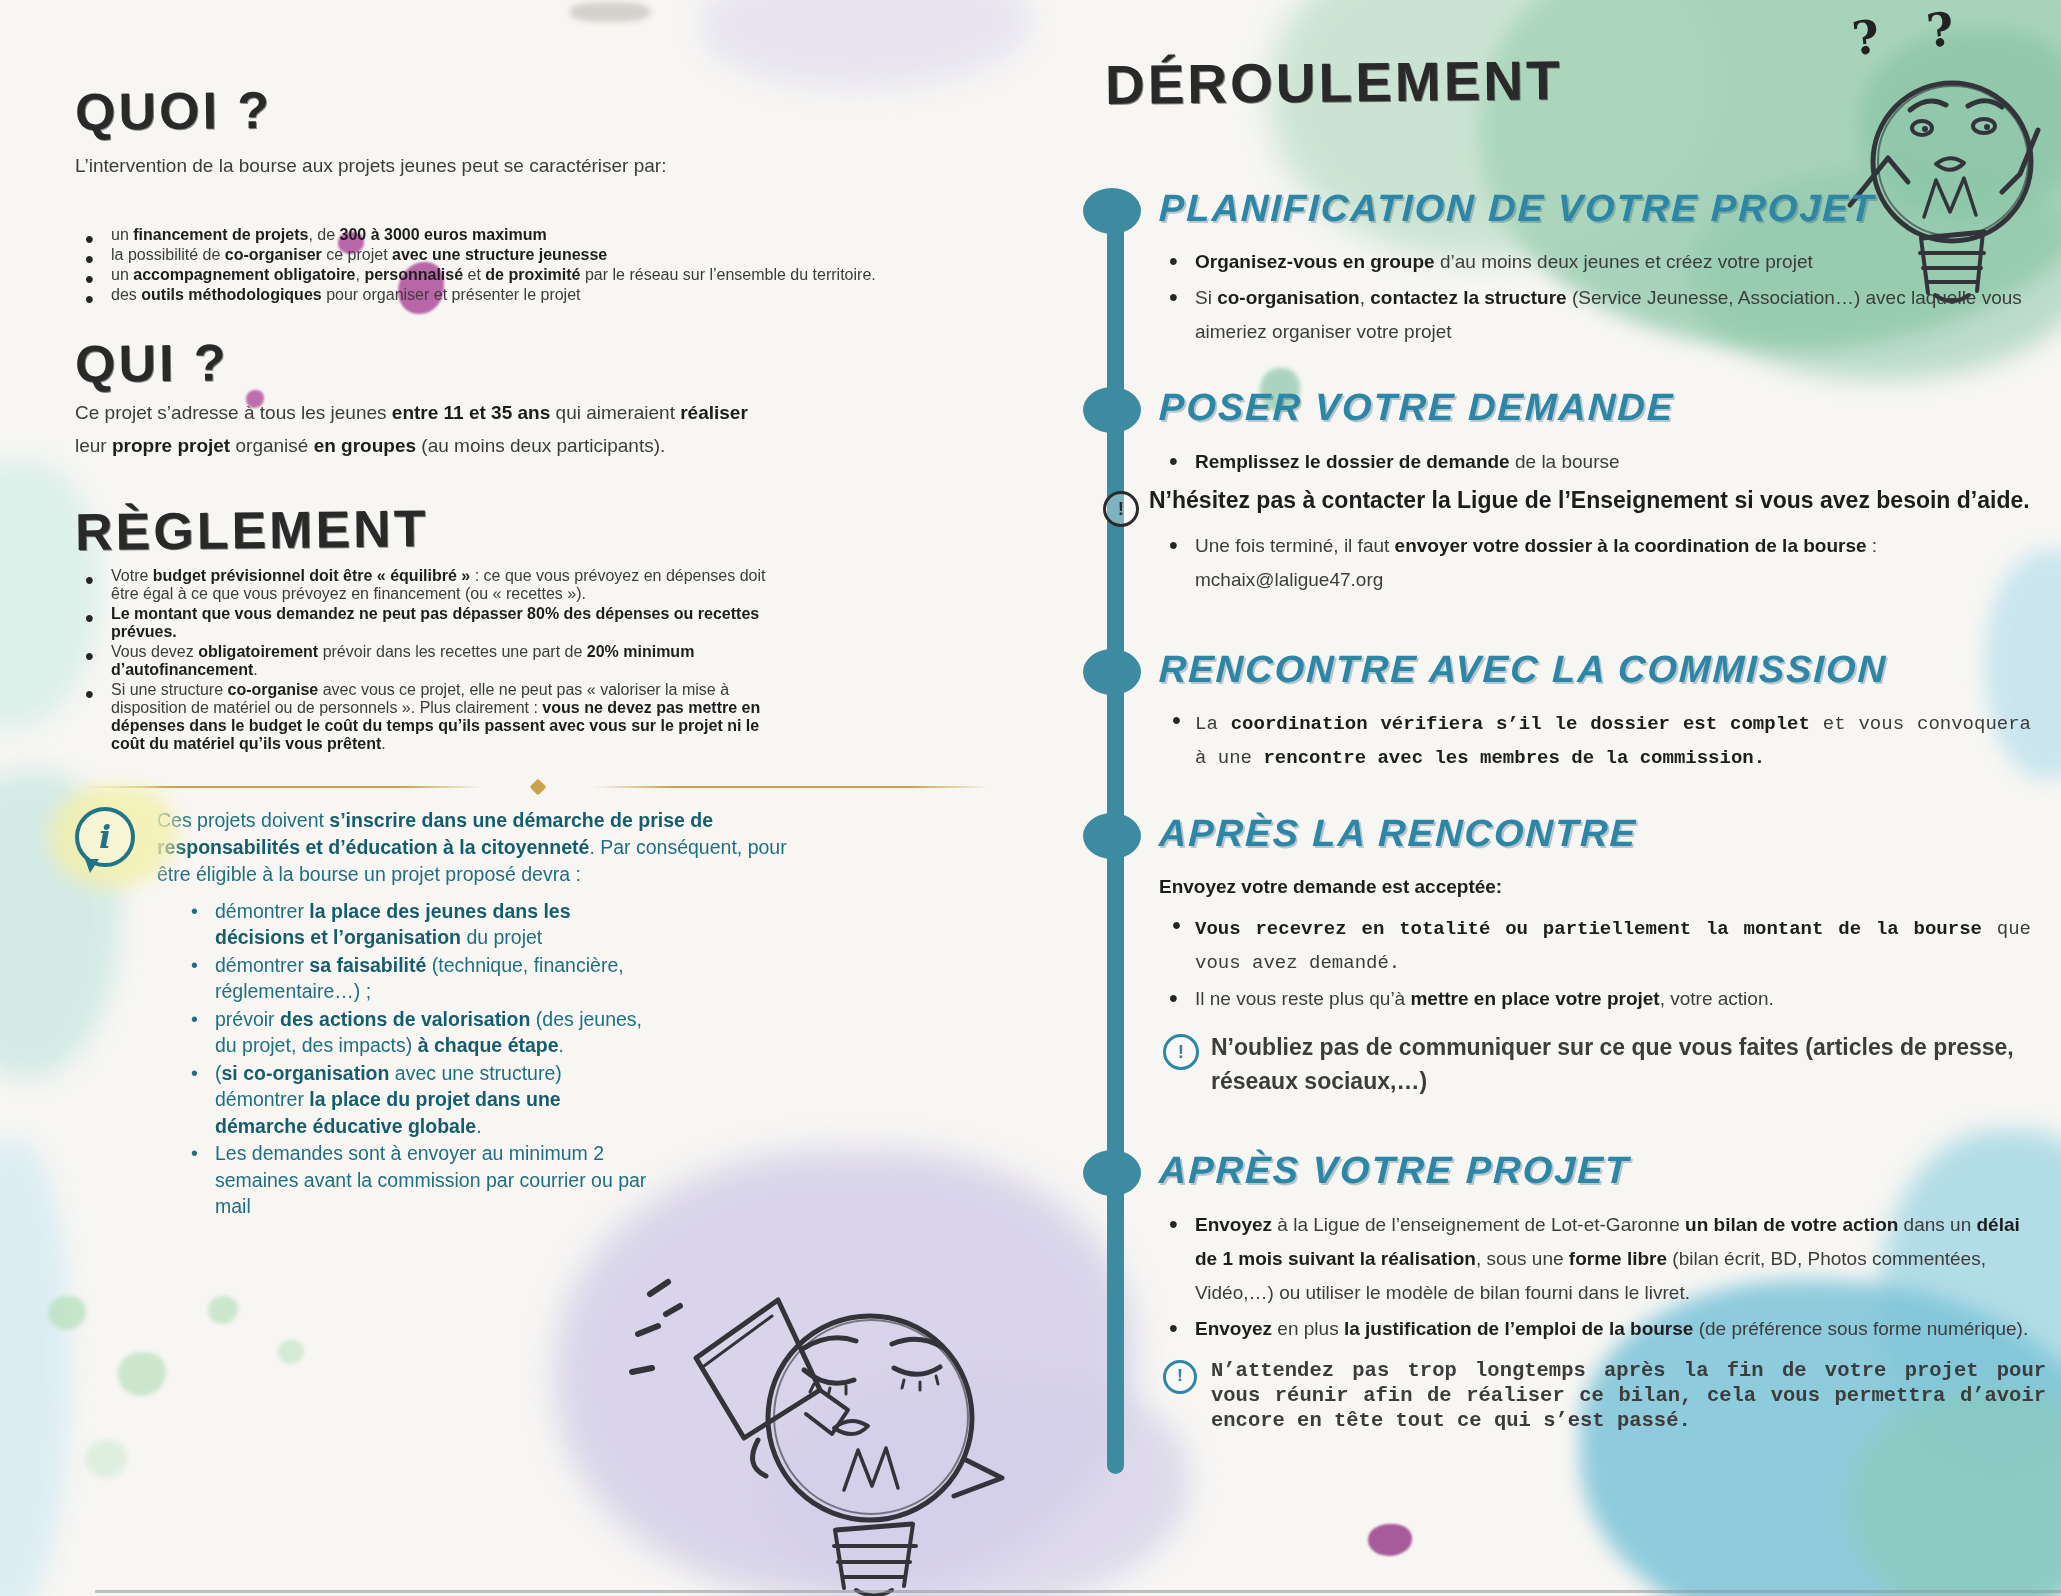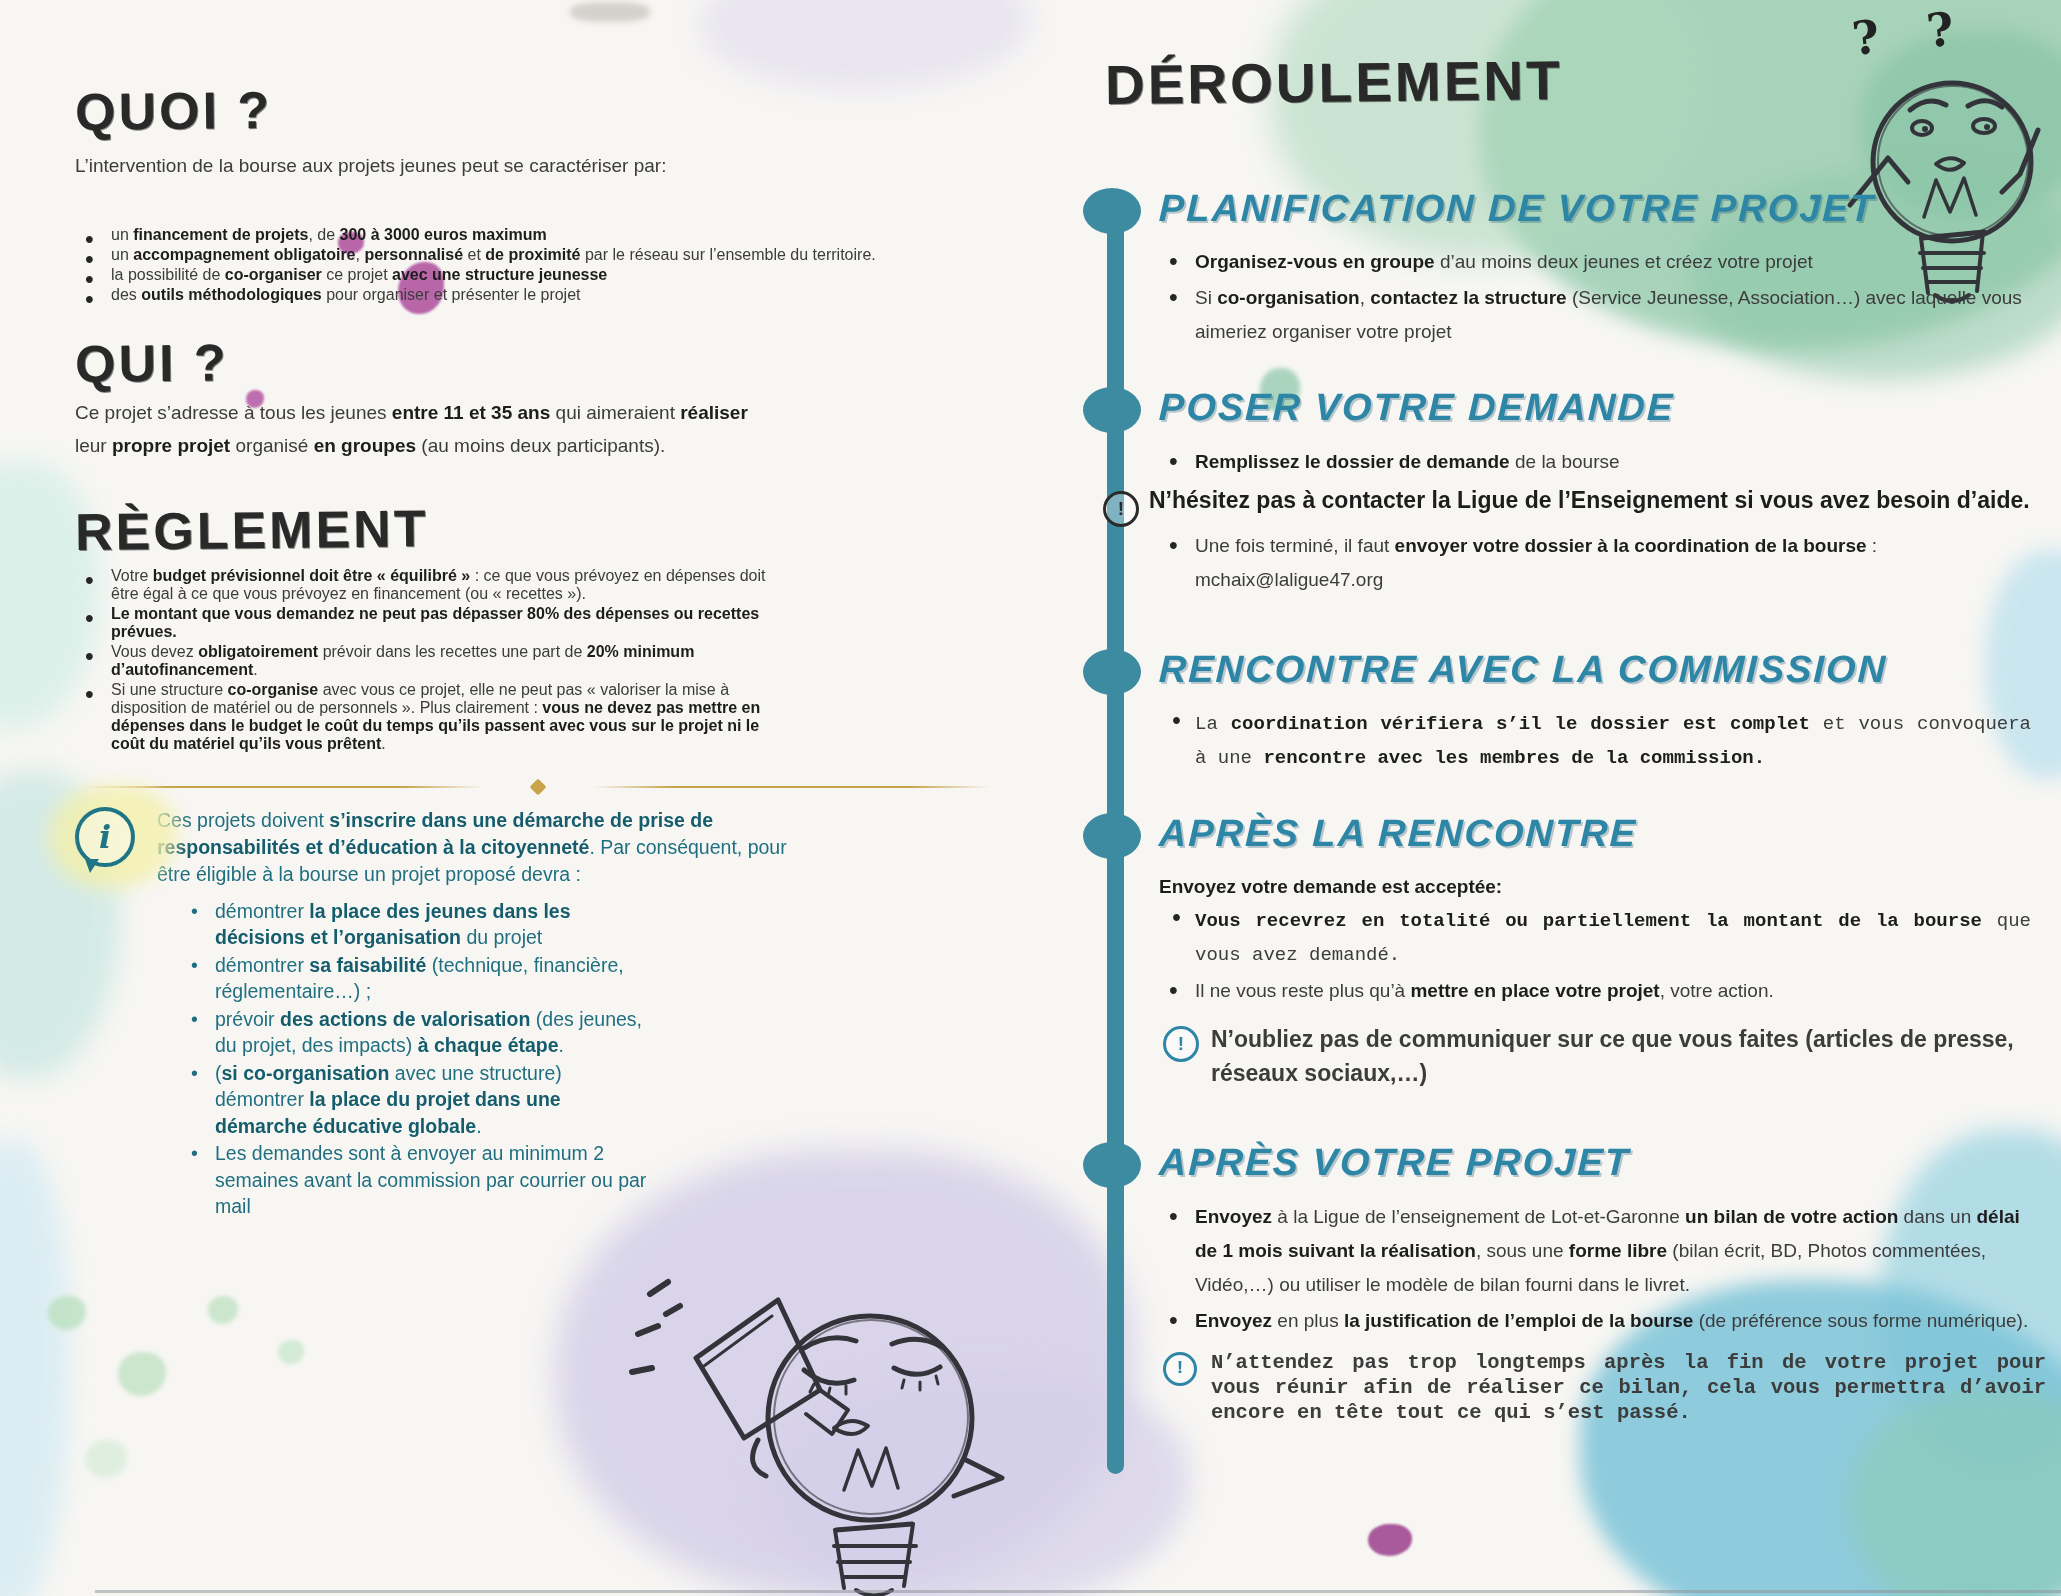--- a/index.html
+++ b/index.html
@@ -161,22 +161,22 @@
     <path d="M358,222 L394,240 L346,258" stroke-width="5"></path>
   </svg>
 
   <div class="col-left">
 
     <h1 class="stamp" style="margin:22px 0 14px 0;">QUOI ?</h1>
     <p class="body"><span>L’intervention de la bourse aux projets jeunes peut se caractériser par:</span></p>
 
     <ul class="blist" style="margin-top:44px;width:930px;">
       <li><span>un </span><b>financement de projets</b><span>, de </span><b>300 à 3000 euros maximum</b></li>
+      <li><span>la possibilité de </span><b>co-organiser</b><span> ce projet </span><b>avec une structure jeunesse</b></li>
       <li><span>un </span><b>accompagnement obligatoire</b><span>, </span><b>personnalisé</b><span> et </span><b>de proximité</b><span> par le réseau sur l’ensemble du territoire.</span></li>
-      <li><span>la possibilité de </span><b>co-organiser</b><span> ce projet </span><b>avec une structure jeunesse</b></li>
       <li><span>des </span><b>outils méthodologiques</b><span> pour organiser et présenter le projet</span></li>
     </ul>
 
     <h1 class="stamp" style="margin:28px 0 10px 0;">QUI ?</h1>
     <p class="body" style="width:705px;"><span>Ce projet s’adresse à tous les jeunes </span><b>entre 11 et 35 ans</b><span> qui aimeraient </span><b>réaliser</b><span> leur </span><b>propre projet</b><span> organisé </span><b>en groupes</b><span> (au moins deux participants).</span></p>
 
     <h1 class="stamp" style="margin:38px 0 12px 0;">RÈGLEMENT</h1>
     <ul class="blist" style="width:692px;">
       <li><span>Votre </span><b>budget prévisionnel doit être « équilibré »</b><span> : ce que vous prévoyez en dépenses doit être égal à ce que vous prévoyez en financement (ou « recettes »).</span></li>
       <li><b>Le montant que vous demandez ne peut pas dépasser 80% des dépenses ou recettes prévues.</b></li>
@@ -237,21 +237,21 @@
       <section class="step s3">
         <h2 class="step-title">RENCONTRE AVEC LA COMMISSION</h2>
         <ul class="blist body just" style="width:872px;">
           <li><span>La </span><b>coordination vérifiera s’il le dossier est complet</b><span> et vous convoquera à une </span><b>rencontre avec les membres de la commission.</b></li>
         </ul>
       </section>
 
       <section class="step s4">
         <h2 class="step-title">APRÈS LA RENCONTRE</h2>
         <p class="body" style="font-weight:bold;color:#1d1d1d;">Envoyez votre demande est acceptée:</p>
-        <ul class="blist body" style="width:872px;">
+        <ul class="blist body" style="width:872px;margin-top:8px;">
           <li class="just"><b>Vous recevrez en totalité ou partiellement la montant de la bourse</b><span> que vous avez demandé.</span></li>
           <li><span>Il ne vous reste plus qu’à </span><b>mettre en place votre projet</b><span>, votre action.</span></li>
         </ul>
         <p class="warn abs" style="width:830px;"><span class="alert-ic teal">!</span><span><b>N’oubliez pas de communiquer sur ce que vous faites (articles de presse,   réseaux sociaux,…)</b></span></p>
       </section>
 
       <section class="step s5">
         <h2 class="step-title">APRÈS VOTRE PROJET</h2>
         <ul class="blist body" style="width:872px;">
           <li><b>Envoyez</b><span> à la Ligue de l’enseignement de Lot-et-Garonne </span><b>un bilan de votre action</b><span> dans un </span><b>délai de 1 mois suivant la réalisation</b><span>, sous une </span><b>forme libre</b><span> (bilan écrit, BD, Photos commentées, Vidéo,…) ou utiliser le modèle de bilan fourni dans le livret.</span></li>

